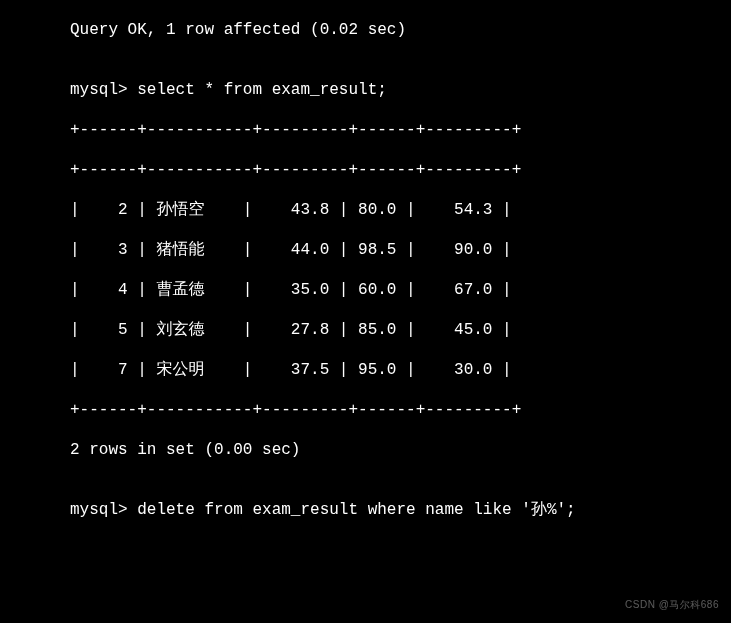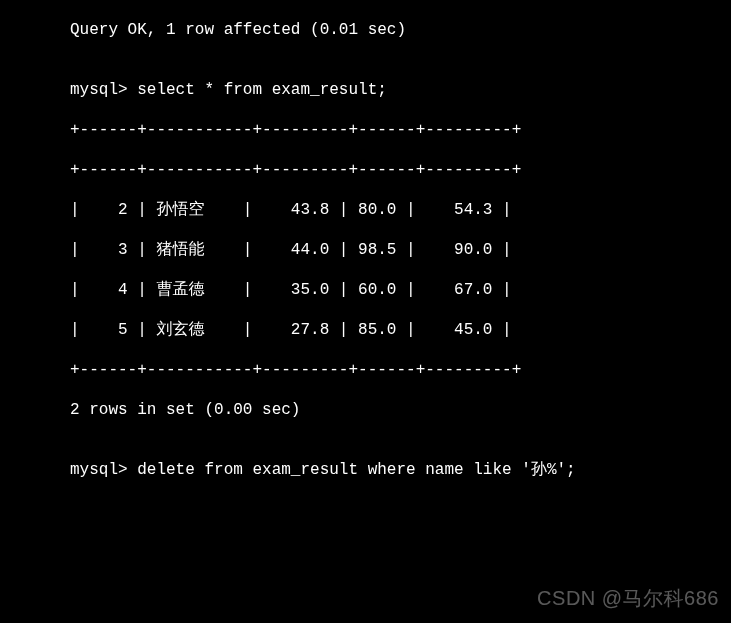--- a/index.html
+++ b/index.html
@@ -24,38 +24,39 @@
       white-space: pre;
     }
     .line {
       white-space: pre;
     }
     .watermark {
       position: absolute;
       bottom: 12px;
       right: 12px;
       color: rgba(255,255,255,0.35);
-      font-size: 20px;
+      font-size: 10px;
       font-family: Arial, sans-serif;
       letter-spacing: 0.5px;
     }
   </style>
 </head>
 <body>
 
 <div class="terminal">
-<div class="line">Query OK, 1 row affected (0.01 sec)</div>
+<div class="line">Query OK, 1 row affected (0.02 sec)</div>
 <div class="line"></div>
 <div class="line">mysql&gt; select * from exam_result;</div>
 <div class="line">+------+-----------+---------+------+---------+</div>
 <div class="line">+------+-----------+---------+------+---------+</div>
 <div class="line">|    2 | 孙悟空    |    43.8 | 80.0 |    54.3 |</div>
 <div class="line">|    3 | 猪悟能    |    44.0 | 98.5 |    90.0 |</div>
 <div class="line">|    4 | 曹孟德    |    35.0 | 60.0 |    67.0 |</div>
 <div class="line">|    5 | 刘玄德    |    27.8 | 85.0 |    45.0 |</div>
+<div class="line">|    7 | 宋公明    |    37.5 | 95.0 |    30.0 |</div>
 <div class="line">+------+-----------+---------+------+---------+</div>
 <div class="line">2 rows in set (0.00 sec)</div>
 <div class="line"></div>
 <div class="line">mysql&gt; delete from exam_result where name like '孙%';</div>
 
 <div class="line"></div>
 
 
 
 

